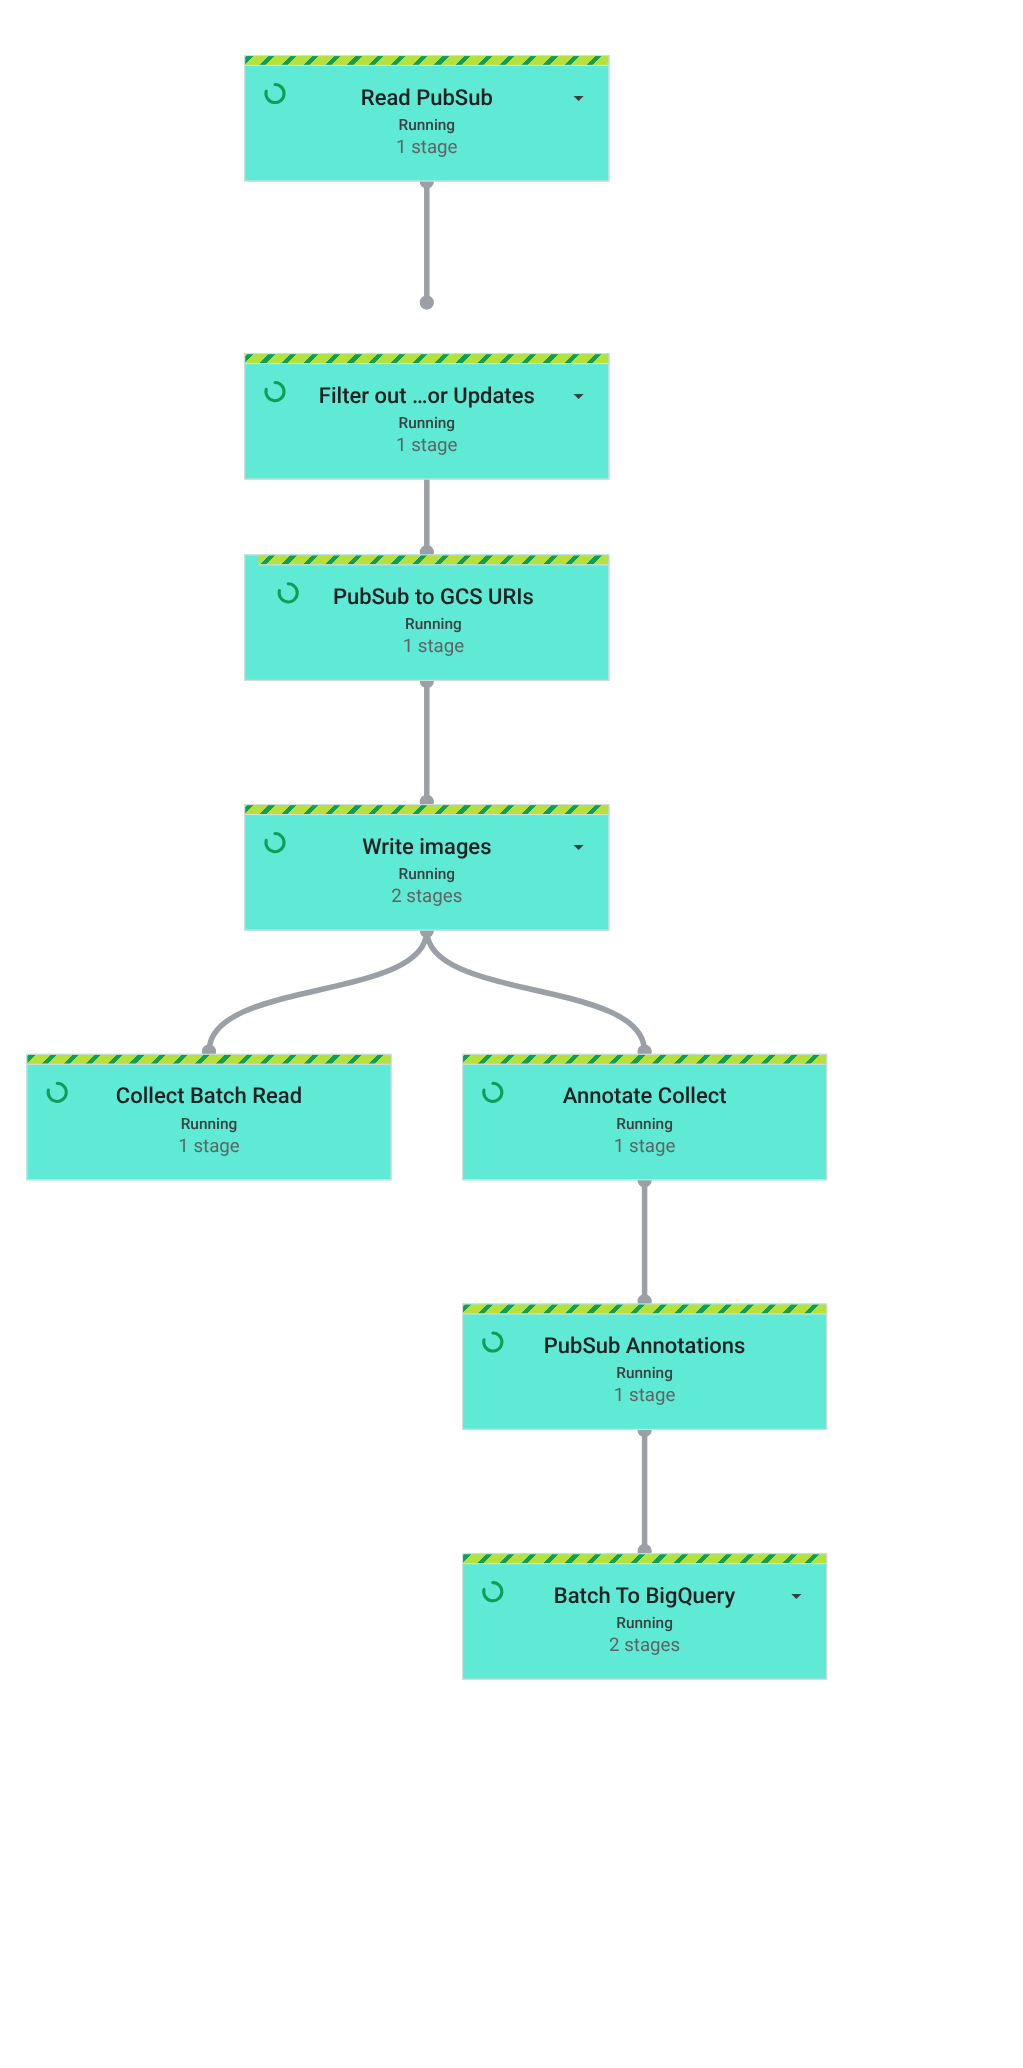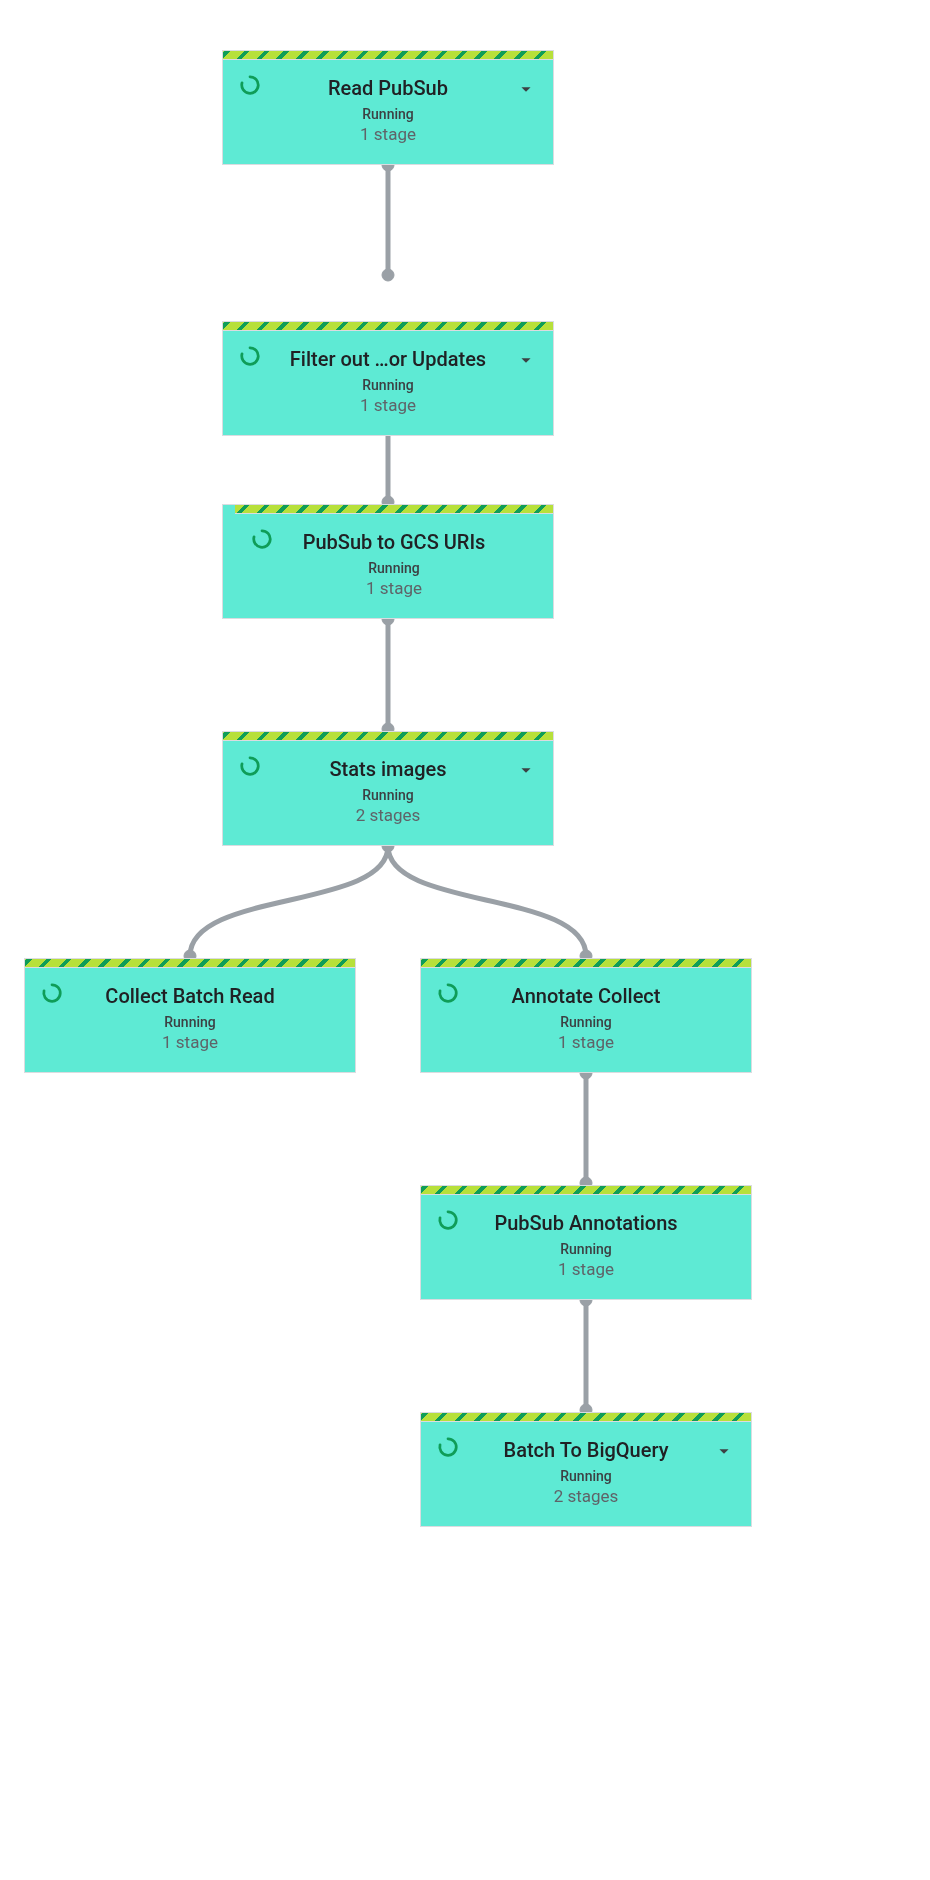--- a/index.html
+++ b/index.html
@@ -199,21 +199,21 @@
       <span class="status-icon">
         <svg viewBox="0 0 24 24" width="22" height="22">
             <path fill="none" stroke="currentColor" stroke-width="3" stroke-linecap="round" d="M12 3 a9 9 0 1 1 -8.7 6.7"></path>
           </svg>
       </span>
       <span class="expand-icon">
         <svg viewBox="0 0 24 24" width="22" height="22">
             <path fill="currentColor" d="M7 10l5 5 5-5z"></path>
           </svg>
       </span>
-      <div class="node-title">Stats images</div>
+      <div class="node-title">Write images</div>
       <div class="node-status">Running</div>
       <div class="node-stages">2 stages</div>
     </div>
   </div>
 
   <div class="node" style="left:24px; top:958px;">
     <div class="node-header-stripe"></div>
     <div class="node-body">
       <span class="status-icon">
         <svg viewBox="0 0 24 24" width="22" height="22">

